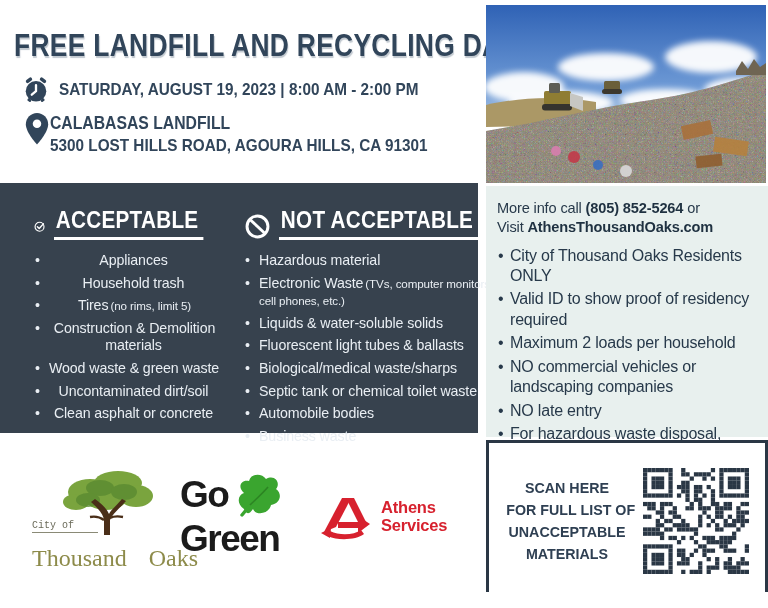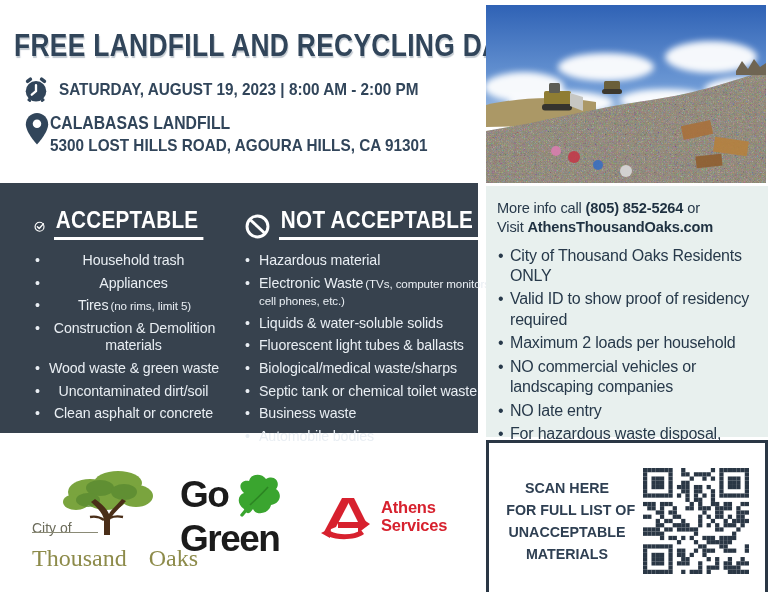--- a/index.html
+++ b/index.html
@@ -52,21 +52,21 @@
   }
   .info-contact { font-size:14.6px; line-height:1.32; margin-bottom:8px; letter-spacing:-.15px; }
   .info-contact b { color:#1f3141; }
   .info-list { list-style:none; font-size:16px; letter-spacing:-.2px; }
   .info-list li { position:relative; padding-left:13px; margin-bottom:3px; line-height:1.28; }
   .info-list li::before { content:"\2022"; position:absolute; left:1px; top:0; }
   .ulink { text-decoration:underline; cursor:pointer; }
 
   
   .logo-to { position:absolute; left:22px; top:468px; width:150px; height:92px; }
-  .to-cityof { position:absolute; left:10px; top:52px; font-family:Liberation Sans, sans-serif; font-size:14px; color:#6b6b5a; }
+  .to-cityof { position:absolute; left:10px; top:52px; font-family:Liberation Mono, monospace; font-size:10px; color:#6b6b5a; }
   .to-rule { position:absolute; left:10px; top:64px; width:66px; height:1px; background:#8a8a76; }
   .to-name { position:absolute; left:10px; top:77px; font-family:Liberation Serif, serif; font-size:24px; color:#8d8b4a; word-spacing:16px; white-space:nowrap; }
   .to-tree { position:absolute; left:38px; top:0; }
 
   .logo-gg { position:absolute; left:180px; top:477px; width:130px; height:90px; color:#1b1b1b; }
   .gg-line1 { display:flex; align-items:flex-start; }
   .gg-word { font-size:37px; font-weight:bold; letter-spacing:-1.5px; line-height:.95; }
   .gg-leaf { margin:-4px 0 0 4px; }
   .gg-line2 { margin-top:2px; }
 
@@ -171,22 +171,22 @@
   <section class="dark-panel">
     <div class="col1">
       <div class="sec-head">
         <svg width="27" height="27" viewBox="0 0 24 24">
           <circle cx="11.5" cy="12.5" r="9.3" fill="none" stroke="#ffffff" stroke-width="2.4"></circle>
           <path d="M7 12.5 L10.8 16.2 L19.5 6.5" fill="none" stroke="#ffffff" stroke-width="3" stroke-linecap="round" stroke-linejoin="round"></path>
         </svg>
         <span class="sec-title">ACCEPTABLE</span>
       </div>
       <ul class="panel-list">
+        <li><span>Appliances</span><span class="note"></span></li>
         <li><span>Household trash</span><span class="note"></span></li>
-        <li><span>Appliances</span><span class="note"></span></li>
         <li><span>Tires</span><span class="note">(no rims, limit 5)</span></li>
         <li><span>Construction &amp; Demolition materials</span><span class="note"></span></li>
         <li><span>Wood waste &amp; green waste</span><span class="note"></span></li>
         <li><span>Uncontaminated dirt/soil</span><span class="note"></span></li>
         <li><span>Clean asphalt or concrete</span><span class="note"></span></li>
       </ul>
     </div>
     <div class="col2">
       <div class="sec-head">
         <svg width="27" height="27" viewBox="0 0 24 24">
@@ -195,22 +195,22 @@
         </svg>
         <span class="sec-title">NOT ACCEPTABLE</span>
       </div>
       <ul class="panel-list">
         <li><span>Hazardous material</span><span class="note"></span></li>
         <li><span>Electronic Waste</span><span class="note">(TVs, computer monitors, cell phones, etc.)</span></li>
         <li><span>Liquids &amp; water-soluble solids</span><span class="note"></span></li>
         <li><span>Fluorescent light tubes &amp; ballasts</span><span class="note"></span></li>
         <li><span>Biological/medical waste/sharps</span><span class="note"></span></li>
         <li><span>Septic tank or chemical toilet waste</span><span class="note"></span></li>
+        <li><span>Automobile bodies</span><span class="note"></span></li>
         <li><span>Business waste</span><span class="note"></span></li>
-        <li><span>Automobile bodies</span><span class="note"></span></li>
       </ul>
     </div>
   </section>
 
   <aside class="info-panel">
     <p class="info-contact"><span>More info call </span><b>(805) 852-5264</b><span> or</span><br>
     <span>Visit </span><b>AthensThousandOaks.com</b></p>
     <ul class="info-list">
       <li>City of Thousand Oaks Residents ONLY</li>
       <li>Valid ID to show proof of residency required</li>

